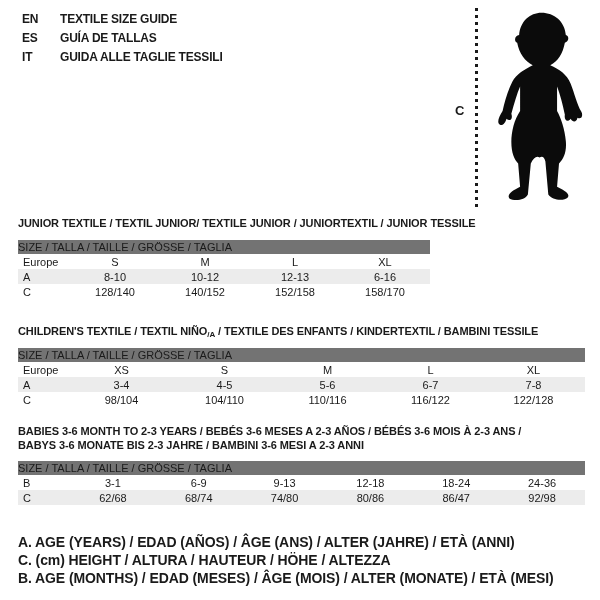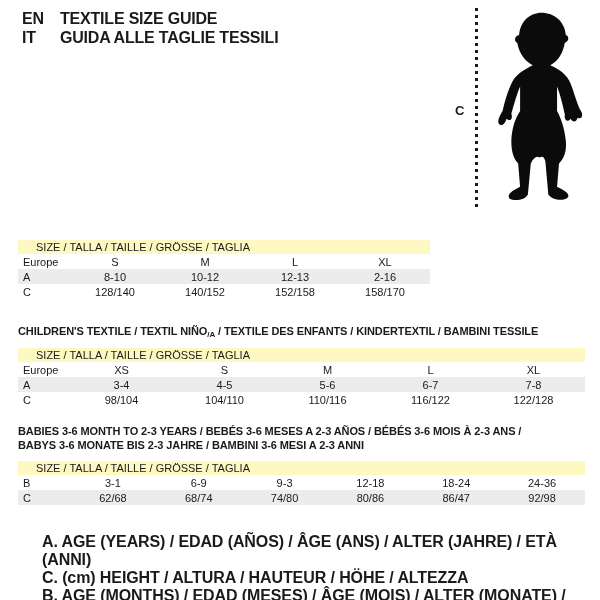--- a/index.html
+++ b/index.html
@@ -5,86 +5,91 @@
   * { margin:0; padding:0; box-sizing:border-box; }
   html,body { background:#fff; }
   .page {
     position:relative; width:600px; height:600px; background:#ffffff;
     font-family:"Liberation Sans","DejaVu Sans",sans-serif;
     color:#1a1a1a; overflow:hidden;
   }
 
   
   .langs { position:absolute; left:22px; top:9px; }
-  .lang-row { display:flex; height:19px; align-items:center; font-size:16px; font-weight:bold; letter-spacing:-0.2px; }
+  .lang-row { display:flex; height:19px; align-items:center; font-size:12px; font-weight:bold; letter-spacing:-0.2px; }
   .lang-code { width:38px; }
 
   
   .height-label { position:absolute; left:455px; top:103px; font-size:13px; font-weight:bold; }
   .dash-line {
     position:absolute; left:475px; top:8px; width:3px; height:201px;
     background:repeating-linear-gradient(to bottom,#1a1a1a 0 3px,transparent 3px 7px);
   }
   .baby-svg { position:absolute; left:488px; top:7px; width:107px; height:200px; }
 
   
   .sec-title { position:absolute; left:18px; font-size:11px; font-weight:bold; letter-spacing:-0.1px; line-height:14px; }
   .sub { font-size:8px; vertical-align:-2px; }
 
   
   .t { position:absolute; left:18px; font-size:11px; }
   .t-narrow { width:412px; }
   .t-wide   { width:567px; }
-  .thead { background:#fef9c3; height:14px; line-height:14px; padding-left:18px; }
+  .thead { background:#737373; height:14px; line-height:14px; padding-left:0; }
   .trow { display:flex; height:15px; align-items:center; }
   .trow.shaded { background:#ececec; }
   .tlabel { width:52px; padding-left:5px; }
   .tcell { flex:1; text-align:center; }
 
   
   .notes { position:absolute; left:18px; top:533px; }
-  .note-line { font-size:16px; font-weight:bold; letter-spacing:-0.1px; line-height:18px;margin-left:24px; }
+  .note-line { font-size:14px; font-weight:bold; letter-spacing:-0.1px; line-height:18px; }
 </style>
 </head>
 <body>
 
 <div class="page">
 
   <div class="langs">
     <div class="lang-row">
       <span class="lang-code">EN</span>
       <span class="lang-title">TEXTILE SIZE GUIDE</span>
+    </div>
+    <div class="lang-row">
+      <span class="lang-code">ES</span>
+      <span class="lang-title">GUÍA DE TALLAS</span>
     </div>
     <div class="lang-row">
       <span class="lang-code">IT</span>
       <span class="lang-title">GUIDA ALLE TAGLIE TESSILI</span>
     </div>
   </div>
 
   <span class="height-label">C</span>
   <div class="dash-line"></div>
   <svg class="baby-svg" viewBox="0 0 110 200" xmlns="http://www.w3.org/2000/svg">
     <path fill="#0b0b0b" d="M55 3 C43 3 33 12 32 26 C28 26 26 32 30 34 C32 45 38 53 46 57 C38 61 29 66 25 74 C20 84 17 95 15 104 C11 110 9 116 12 118 C15 120 18 116 19 112 C22 115 26 113 24 107 C27 96 30 86 33 79 L33 104 C27 113 24 125 24 136 C24 147 27 154 31 158 L33 182 C25 186 19 190 22 194 C27 197 38 196 41 190 L44 158 C47 152 50 150 53 152 C56 150 58 152 59 156 L62 190 C66 196 78 197 82 193 C85 189 77 185 71 182 L73 158 C78 153 81 146 80 135 C79 123 75 111 71 104 L71 79 C74 87 77 98 79 108 C78 114 82 116 85 112 C87 116 91 116 92 111 C96 113 98 109 96 105 C91 96 89 86 85 76 C81 66 73 61 64 57 C72 53 77 45 79 34 C83 33 84 27 80 26 C79 12 68 3 55 3 Z"></path>
   </svg>
 
+  <div class="sec-title" style="top:216px;">JUNIOR TEXTILE / TEXTIL JUNIOR/ TEXTILE JUNIOR / JUNIORTEXTIL / JUNIOR TESSILE</div>
   <div class="t t-narrow" style="top:240px;">
     <div class="thead">SIZE / TALLA / TAILLE / GRÖSSE / TAGLIA</div>
     <div class="trow">
       <span class="tlabel">Europe</span>
       <span class="tcell">S</span>
       <span class="tcell">M</span>
       <span class="tcell">L</span>
       <span class="tcell">XL</span>
     </div>
     <div class="trow shaded">
       <span class="tlabel">A</span>
       <span class="tcell">8-10</span>
       <span class="tcell">10-12</span>
       <span class="tcell">12-13</span>
-      <span class="tcell">2-16</span>
+      <span class="tcell">6-16</span>
     </div>
     <div class="trow">
       <span class="tlabel">C</span>
       <span class="tcell">128/140</span>
       <span class="tcell">140/152</span>
       <span class="tcell">152/158</span>
       <span class="tcell">158/170</span>
     </div>
   </div>
 
@@ -120,21 +125,21 @@
   <div class="sec-title" style="top:424px;">
     <div>BABIES 3-6 MONTH TO 2-3 YEARS / BEBÉS 3-6 MESES A 2-3 AÑOS / BÉBÉS 3-6 MOIS À 2-3 ANS /</div>
     <div>BABYS 3-6 MONATE BIS 2-3 JAHRE / BAMBINI 3-6 MESI A 2-3 ANNI</div>
   </div>
   <div class="t t-wide" style="top:461px;">
     <div class="thead">SIZE / TALLA / TAILLE / GRÖSSE / TAGLIA</div>
     <div class="trow">
       <span class="tlabel">B</span>
       <span class="tcell">3-1</span>
       <span class="tcell">6-9</span>
-      <span class="tcell">9-3</span>
+      <span class="tcell">9-13</span>
       <span class="tcell">12-18</span>
       <span class="tcell">18-24</span>
       <span class="tcell">24-36</span>
     </div>
     <div class="trow shaded">
       <span class="tlabel">C</span>
       <span class="tcell">62/68</span>
       <span class="tcell">68/74</span>
       <span class="tcell">74/80</span>
       <span class="tcell">80/86</span>

